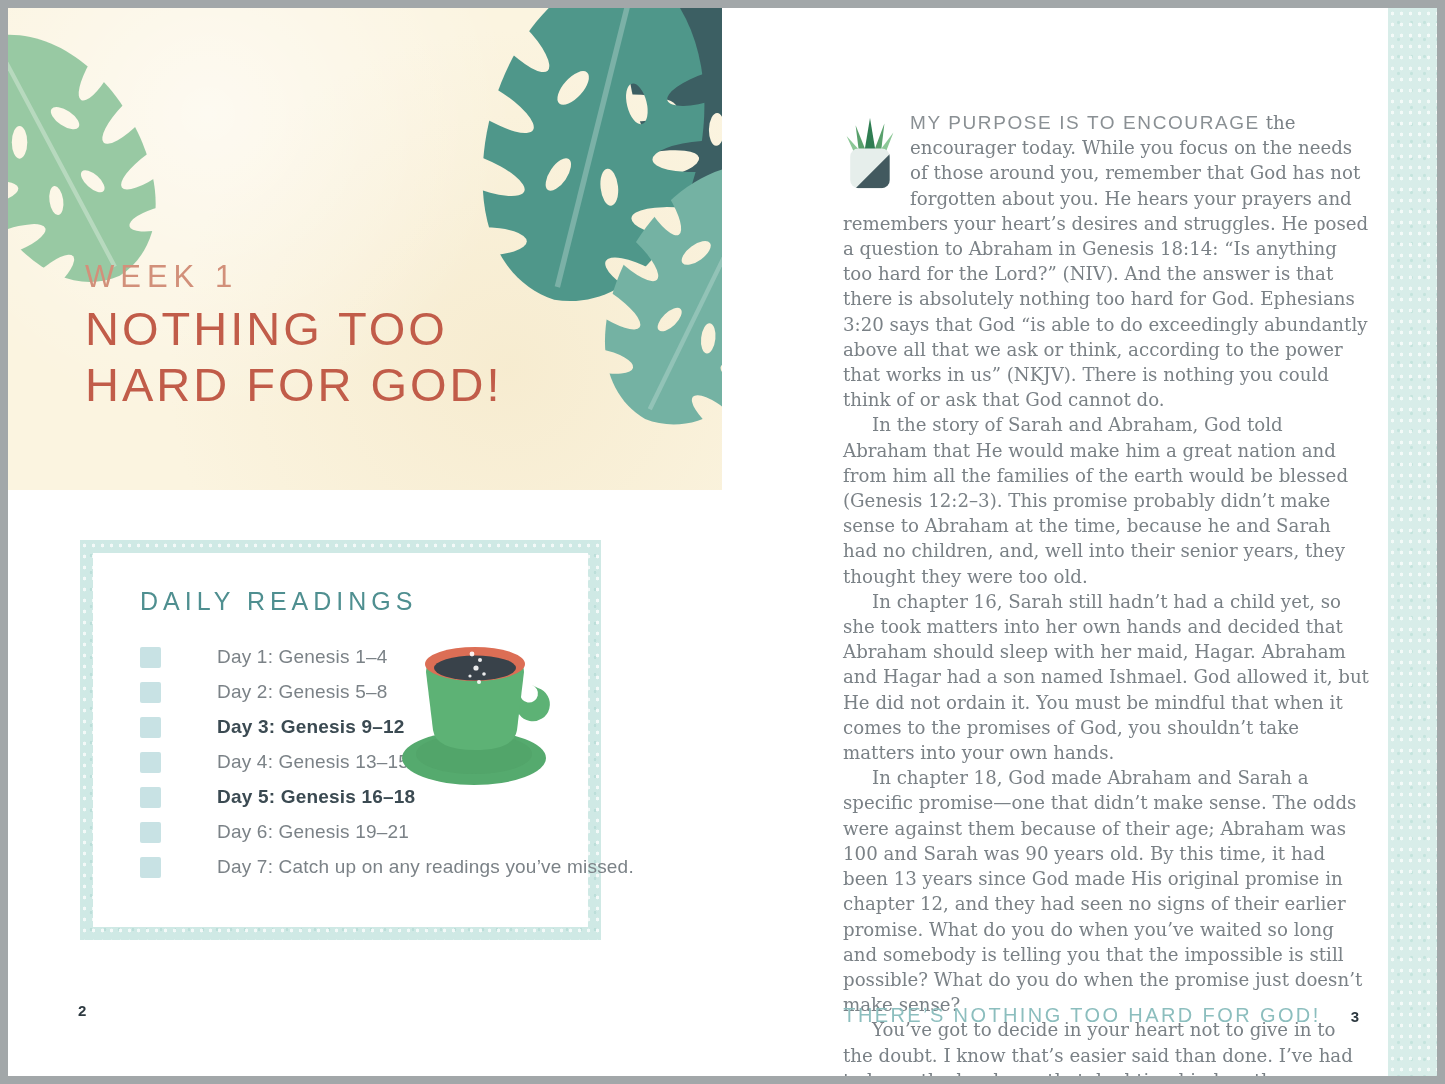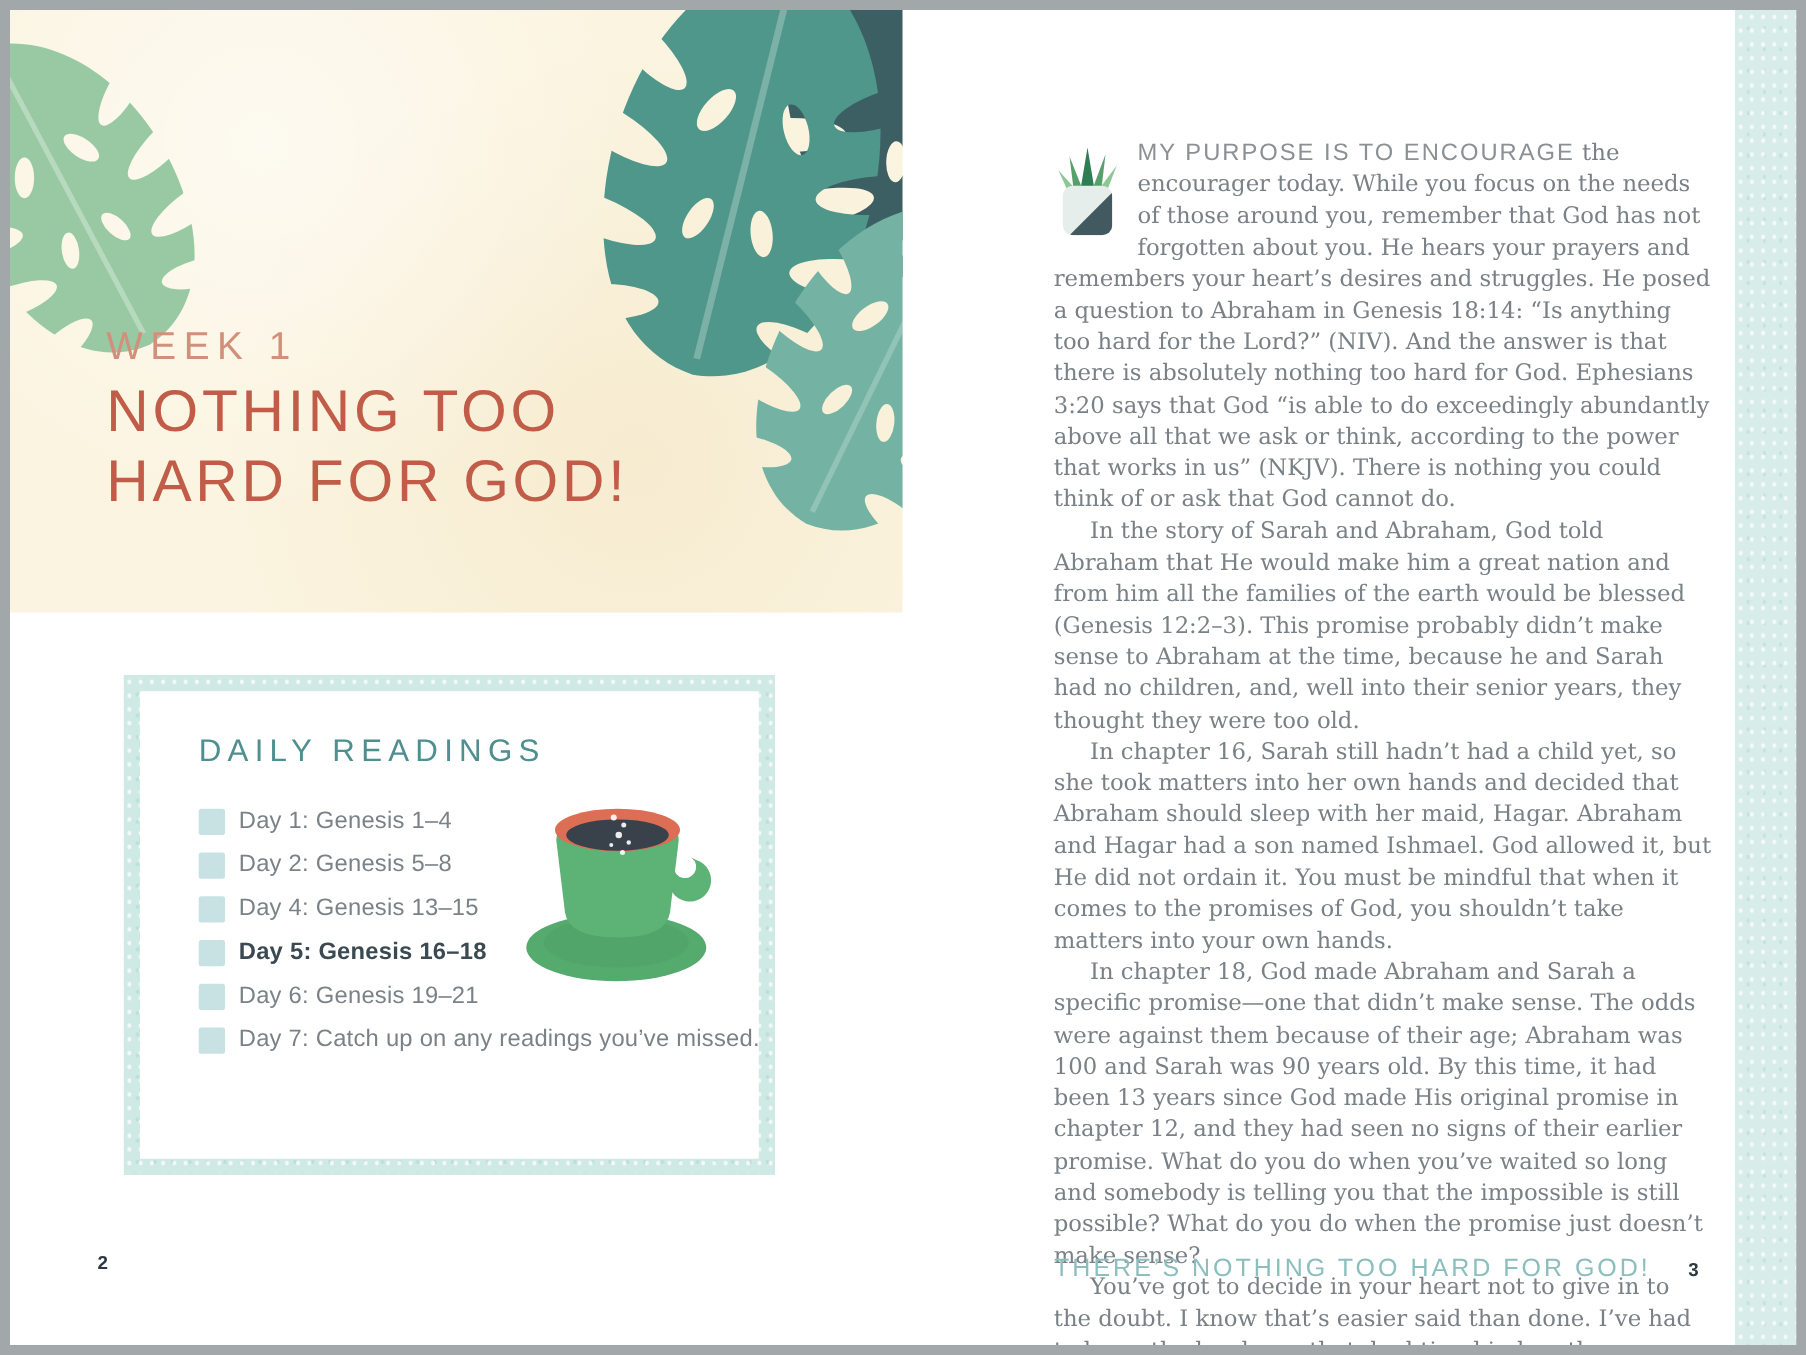--- a/index.html
+++ b/index.html
@@ -27,30 +27,30 @@
     margin-top:6px;
   }
   .big-title div{white-space:nowrap;}
 
   .readings-box{
     position:absolute;left:80px;top:540px;width:521px;height:400px;
     background-color:#cfe9e5;
     background-image:
       radial-gradient(rgba(255,255,255,.75) 1.3px, transparent 1.8px),
       radial-gradient(rgba(178,217,211,.65) 1.1px, transparent 1.6px);
-    background-size:9px 11px,14px 17px;background-position:0 0,4px 7px;margin-left:19px;
+    background-size:9px 11px,14px 17px;background-position:0 0,4px 7px;
   }
   .readings-inner{
     position:absolute;inset:13px;background:#ffffff;
     padding:34px 30px 0 47px;box-sizing:border-box;
   }
   .readings-title{
     font-size:25px;font-weight:300;letter-spacing:5px;color:#4f8f90;margin-bottom:30px;
   }
-  .reading-item{display:flex;align-items:flex-end;margin-bottom:13px;height:22px;}
+  .reading-item{display:flex;align-items:flex-end;margin-bottom:13px;height:22px;gap:45px;}
   .reading-checkbox{
     width:21px;height:21px;background:#c8e2e4;border-radius:2px;flex:0 0 auto;
     margin-right:11px;
   }
   .reading-label{
     font-size:19px;color:#7b8287;letter-spacing:.2px;white-space:nowrap;
   }
   .reading-item.bold .reading-label{color:#3b4a52;font-weight:700;}
 
   .cup-illo{position:absolute;left:398px;top:588px;}
@@ -165,20 +165,24 @@
       <div class="readings-title">DAILY READINGS</div>
 
       <div class="reading-item">
         <div class="reading-checkbox"></div>
         <span class="reading-label">Day 1: Genesis 1–4</span>
       </div>
       <div class="reading-item">
         <div class="reading-checkbox"></div>
         <span class="reading-label">Day 2: Genesis 5–8</span>
       </div>
+      <div class="reading-item bold">
+        <div class="reading-checkbox"></div>
+        <span class="reading-label">Day 3: Genesis 9–12</span>
+      </div>
       <div class="reading-item">
         <div class="reading-checkbox"></div>
         <span class="reading-label">Day 4: Genesis 13–15</span>
       </div>
       <div class="reading-item bold">
         <div class="reading-checkbox"></div>
         <span class="reading-label">Day 5: Genesis 16–18</span>
       </div>
       <div class="reading-item">
         <div class="reading-checkbox"></div>

